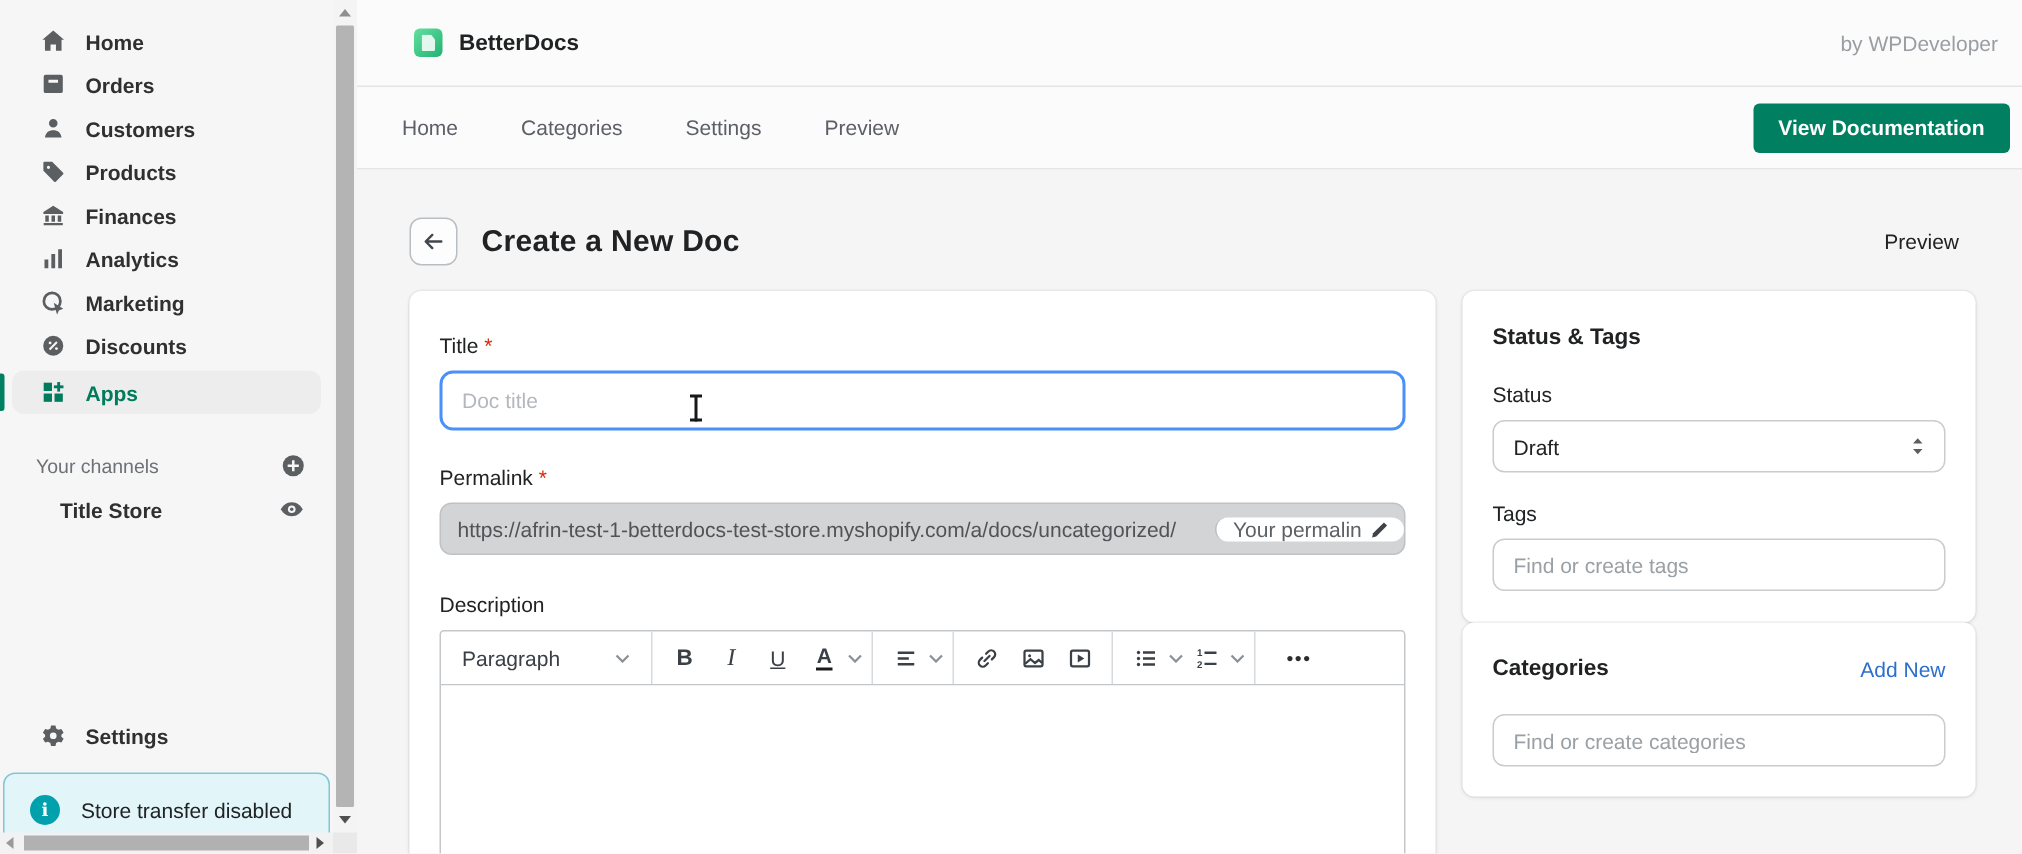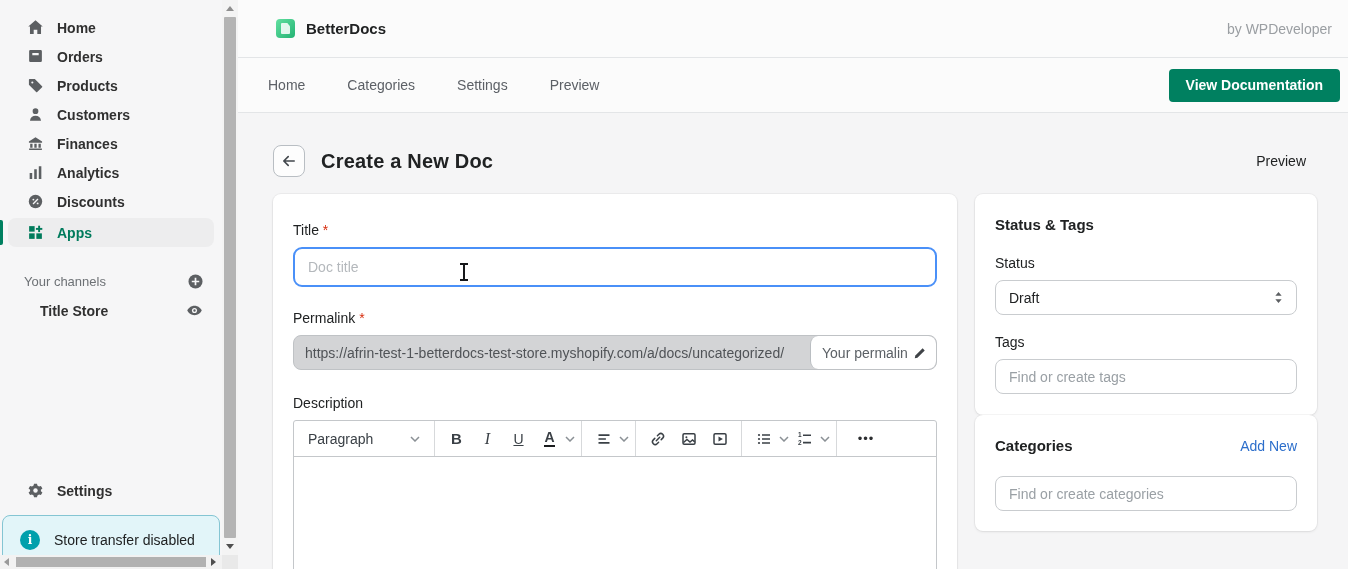--- a/index.html
+++ b/index.html
@@ -61,21 +61,21 @@
   .main-card { flex:1; min-width:0; padding:28px 20px 20px; height:432px; }
   .right-col { width:342px; flex-shrink:0; display:flex; flex-direction:column; }
   .side-card { padding:20px; }
 
   .field-label { font-size:14px; color:#202223; margin-bottom:9px; }
   .req { color:#d72c0d; }
   .title-input { width:100%; height:40px; border:2px solid #4a90f8; border-radius:9px; padding:0 13px; font-size:14px; color:#202223; outline:none; font-family:inherit; background:#fff; }
   .title-input::placeholder { color:#b4b8bc; }
 
   .permalink-group { margin-top:23px; }
-  .permalink { display:flex; height:35px; border:1px solid #bfc2c5; border-radius:8px; background:#d3d4d6; overflow:hidden; }
+  .permalink { display:flex; height:35px; border:1px solid #bfc2c5; border-radius:8px; background:#d3d4d6; overflow:hidden;align-items:center; }
   .permalink-base { flex:1; display:flex; align-items:center; padding:0 11px; font-size:14px; color:#505357; white-space:nowrap; overflow:hidden; }
   .permalink-edit { width:126px; background:#fff; border-left:1px solid #babec2; border-radius:8px 8px 8px 8px; display:flex; align-items:center; padding:0 9px 0 11px; gap:5px; cursor:pointer; flex-shrink:0; }
   .permalink-ph { flex:1; font-size:14px; color:#5c6166; white-space:nowrap; overflow:hidden; }
   .pencil svg { width:14px; height:14px; display:block; }
 
   .desc-group { margin-top:25px; }
   .editor { border:1px solid #c4c7ca; border-radius:3px; }
   .toolbar { height:36px; display:flex; align-items:stretch; border-bottom:1px solid #c4c7ca; color:#3a4046; }
   .tb-sep { width:1px; background:#d7d9db; }
   .tb-group { display:flex; align-items:center; }
@@ -128,48 +128,57 @@
       <span class="ic">
           <svg viewBox="0 0 16 16">
             <path fill-rule="evenodd" d="M3.2 1.8h9.6A1.2 1.2 0 0 1 14 3v9a1.2 1.2 0 0 1-1.2 1.2H3.2A1.2 1.2 0 0 1 2 12V3a1.2 1.2 0 0 1 1.2-1.2zM5 4.8h6v2H5z"></path>
           </svg>
         </span>
       <span>Orders</span>
     </div>
     <div class="side-item">
       <span class="ic">
           <svg viewBox="0 0 16 16">
+            <path d="M8 2.2a2.7 2.7 0 1 1 0 5.4 2.7 2.7 0 0 1 0-5.4zM2.8 13.8c.3-3 2.4-4.6 5.2-4.6s4.9 1.6 5.2 4.6z"></path>
+          </svg>
+        </span>
+      <span>Customers</span>
+    </div>
+    <div class="side-item">
+      <span class="ic">
+          <svg viewBox="0 0 16 16">
             <path fill-rule="evenodd" d="M1.8 2.5c0-.4.3-.7.7-.7h4.6c.2 0 .4.1.5.2l6.6 6.6c.3.3.3.7 0 1l-4.6 4.6c-.3.3-.7.3-1 0L2 7.6a.7.7 0 0 1-.2-.5zM5 4.2a1 1 0 1 0 0 2 1 1 0 0 0 0-2z"></path>
           </svg>
         </span>
       <span>Products</span>
     </div>
     <div class="side-item">
       <span class="ic">
           <svg viewBox="0 0 16 16">
-            <path d="M8 2.2a2.7 2.7 0 1 1 0 5.4 2.7 2.7 0 0 1 0-5.4zM2.8 13.8c.3-3 2.4-4.6 5.2-4.6s4.9 1.6 5.2 4.6z"></path>
-          </svg>
-        </span>
-      <span>Customers</span>
-    </div>
-    <div class="side-item">
-      <span class="ic">
-          <svg viewBox="0 0 16 16">
             <path d="M1.8 6 8 2l6.2 4v1.2H1.8zM3 8.2h2.2V12H3zM6.9 8.2h2.2V12H6.9zM10.8 8.2H13V12h-2.2zM2 12.8h12v1.4H2z"></path>
           </svg>
         </span>
       <span>Finances</span>
     </div>
     <div class="side-item">
       <span class="ic">
           <svg viewBox="0 0 16 16">
             <path d="M2.5 8.5h2.4V14H2.5zM6.8 5h2.4v9H6.8zM11.1 2h2.4v12h-2.4z"></path>
           </svg>
         </span>
       <span>Analytics</span>
+    </div>
+    <div class="side-item">
+      <span class="ic">
+          <svg viewBox="0 0 16 16">
+            <circle cx="7.3" cy="7.3" r="5.2" fill="none" stroke="#5c5f62" stroke-width="1.7"></circle>
+            <path d="M8.3 8.3l6 3.7-2.8 1.1-1.1 2.8z"></path>
+          </svg>
+        </span>
+      <span>Marketing</span>
     </div>
     <div class="side-item">
       <span class="ic">
           <svg viewBox="0 0 16 16">
             <circle cx="8" cy="8" r="6.3"></circle>
             <path d="M5.7 10.3l4.6-4.6" stroke="#f6f6f7" stroke-width="1.3"></path>
             <circle cx="6" cy="6.2" r=".9" fill="#f6f6f7"></circle>
             <circle cx="10" cy="9.8" r=".9" fill="#f6f6f7"></circle>
           </svg>
         </span>

